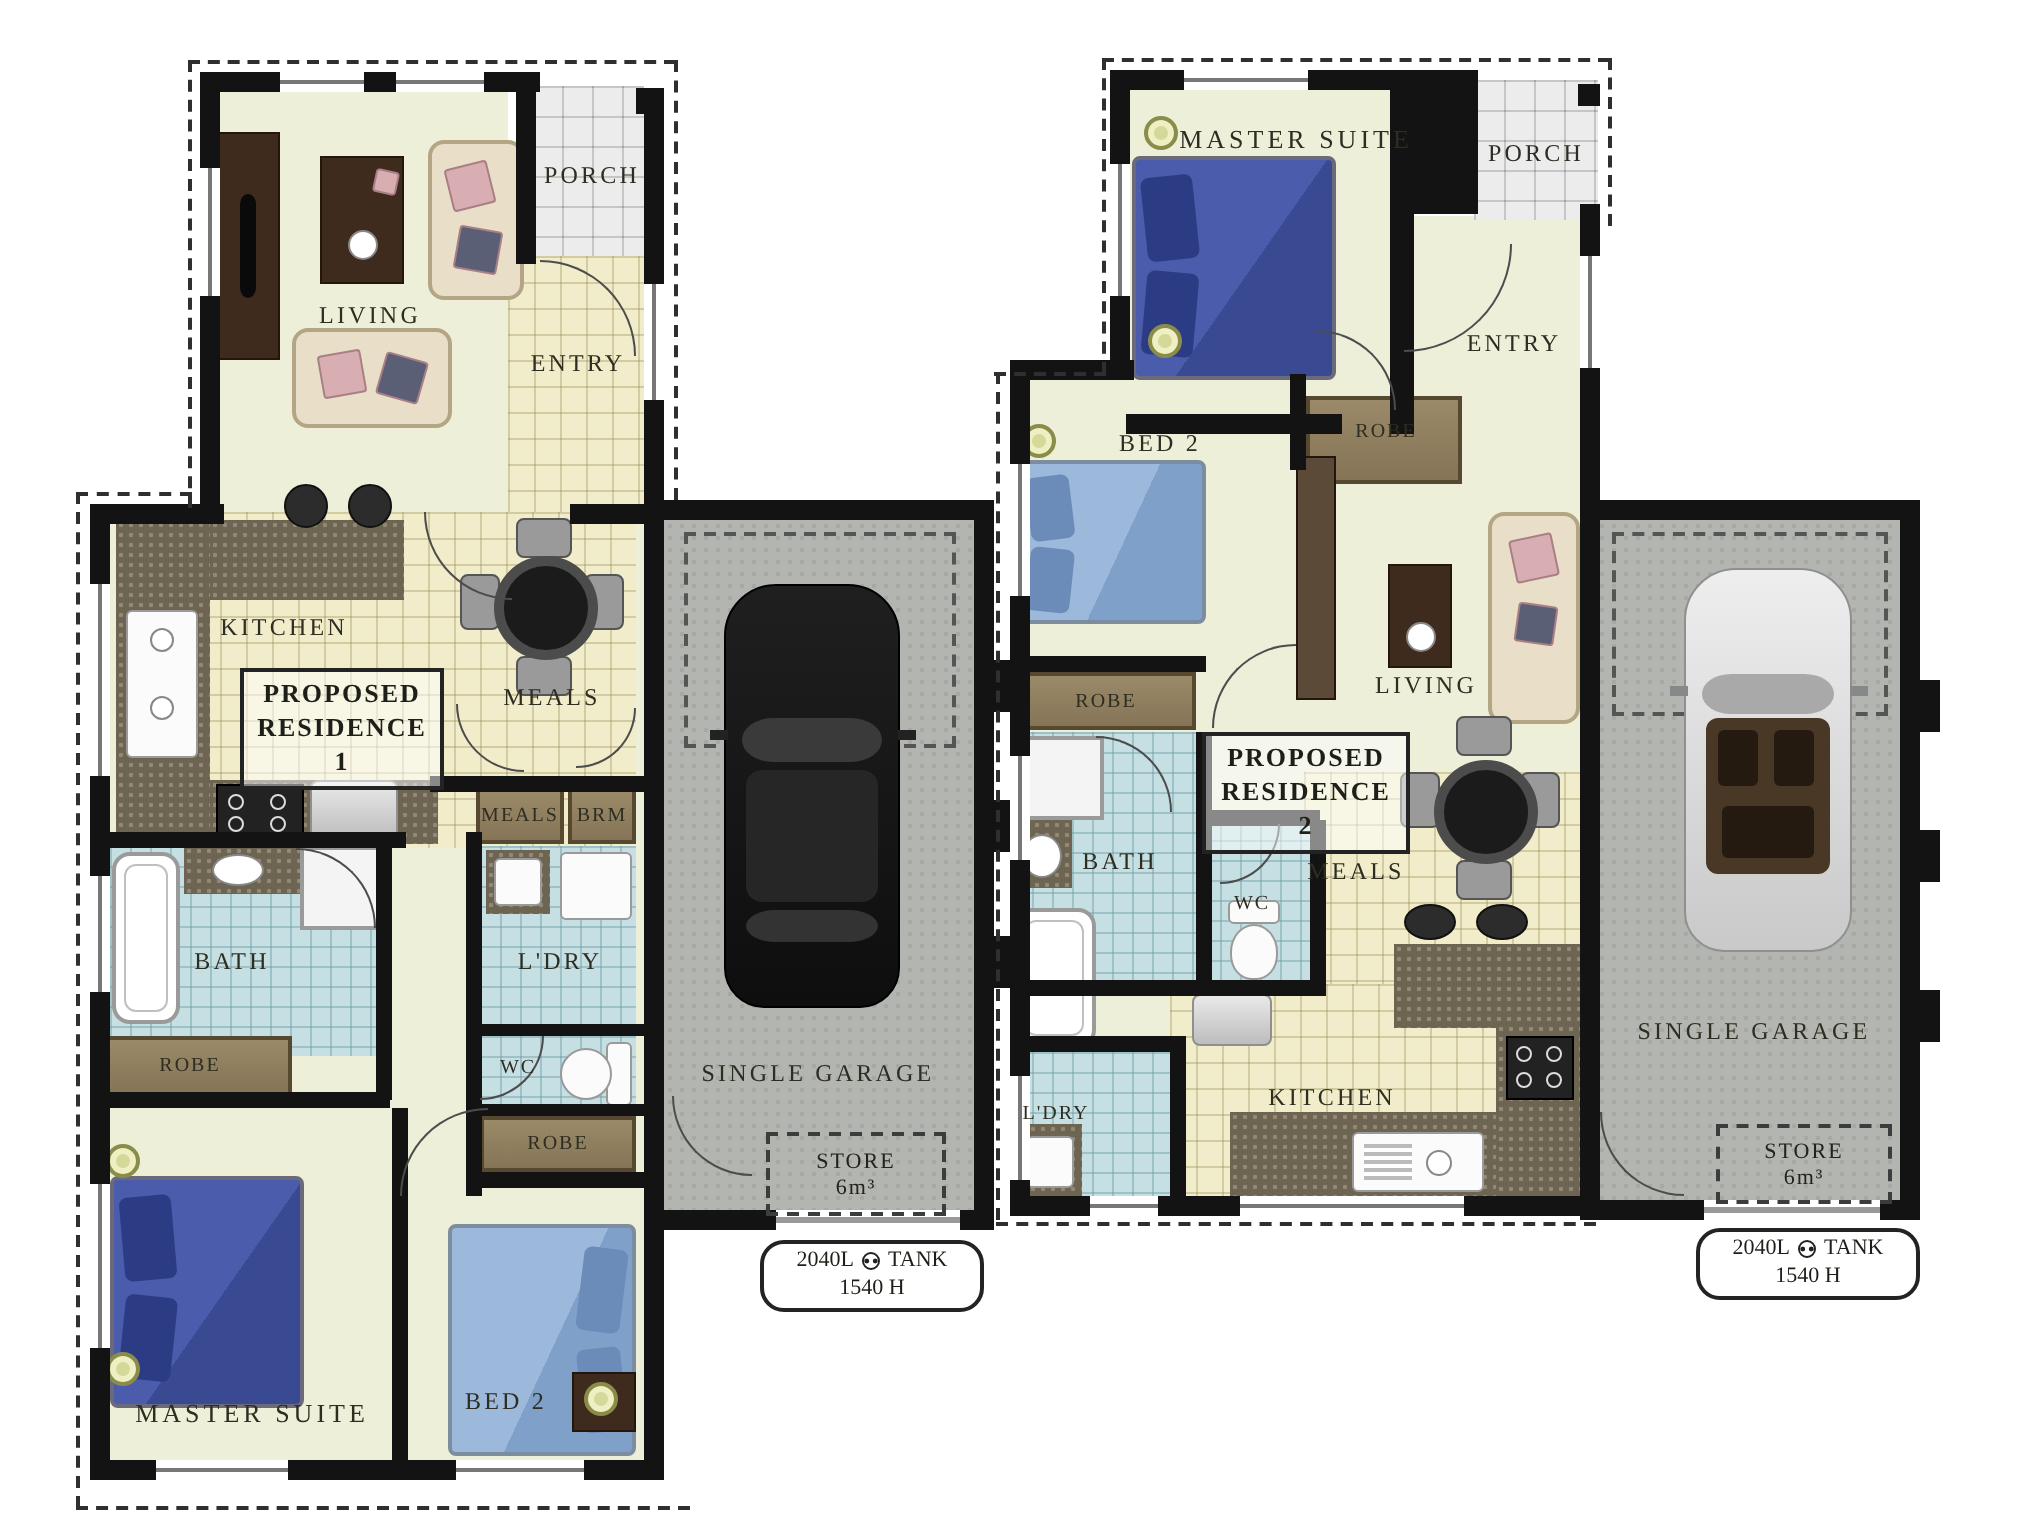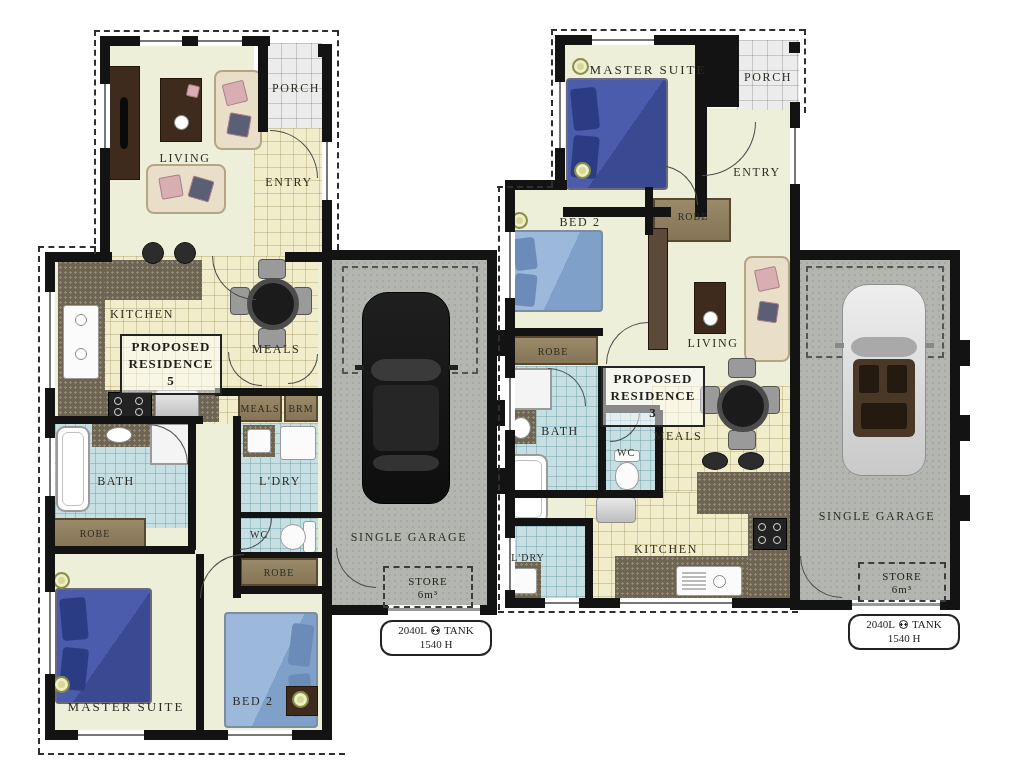--- a/index.html
+++ b/index.html
@@ -365,21 +365,21 @@
   <div class="rl" style="left:116px;top:481px;">BATH</div>
   <div class="rl" style="left:280px;top:481px;">L'DRY</div>
   <div class="rl sm" style="left:95px;top:533px;">ROBE</div>
   <div class="rl sm" style="left:259px;top:534px;">WC</div>
   <div class="rl sm" style="left:279px;top:572px;">ROBE</div>
   <div class="rl lg" style="left:126px;top:707px;">MASTER SUITE</div>
   <div class="rl" style="left:253px;top:701px;">BED 2</div>
   <div class="rl" style="left:409px;top:537px;">SINGLE GARAGE</div>
   <div class="resbox" style="left:120px;top:334px;width:102px;">
     <div>PROPOSED</div>
-    <div>RESIDENCE 5</div>
+    <div>RESIDENCE 1</div>
   </div>
   <div class="store" style="left:383px;top:566px;width:90px;height:42px;">
     <div>STORE</div>
     <div>6m³</div>
   </div>
   <div class="tank" style="left:380px;top:620px;width:112px;">
     <div class="tk1">
       <span>2040L</span>
       <span class="tci"></span>
       <span>TANK</span>
@@ -395,21 +395,21 @@
   <div class="rl" style="left:713px;top:343px;">LIVING</div>
   <div class="rl sm" style="left:553px;top:351px;">ROBE</div>
   <div class="rl" style="left:560px;top:431px;">BATH</div>
   <div class="rl sm" style="left:626px;top:452px;">WC</div>
   <div class="rl" style="left:678px;top:436px;">MEALS</div>
   <div class="rl sm" style="left:528px;top:557px;">L'DRY</div>
   <div class="rl" style="left:666px;top:549px;">KITCHEN</div>
   <div class="rl" style="left:877px;top:516px;">SINGLE GARAGE</div>
   <div class="resbox" style="left:601px;top:366px;width:104px;">
     <div>PROPOSED</div>
-    <div>RESIDENCE 3</div>
+    <div>RESIDENCE 2</div>
   </div>
   <div class="store" style="left:858px;top:562px;width:88px;height:40px;">
     <div>STORE</div>
     <div>6m³</div>
   </div>
   <div class="tank" style="left:848px;top:614px;width:112px;">
     <div class="tk1">
       <span>2040L</span>
       <span class="tci"></span>
       <span>TANK</span>

